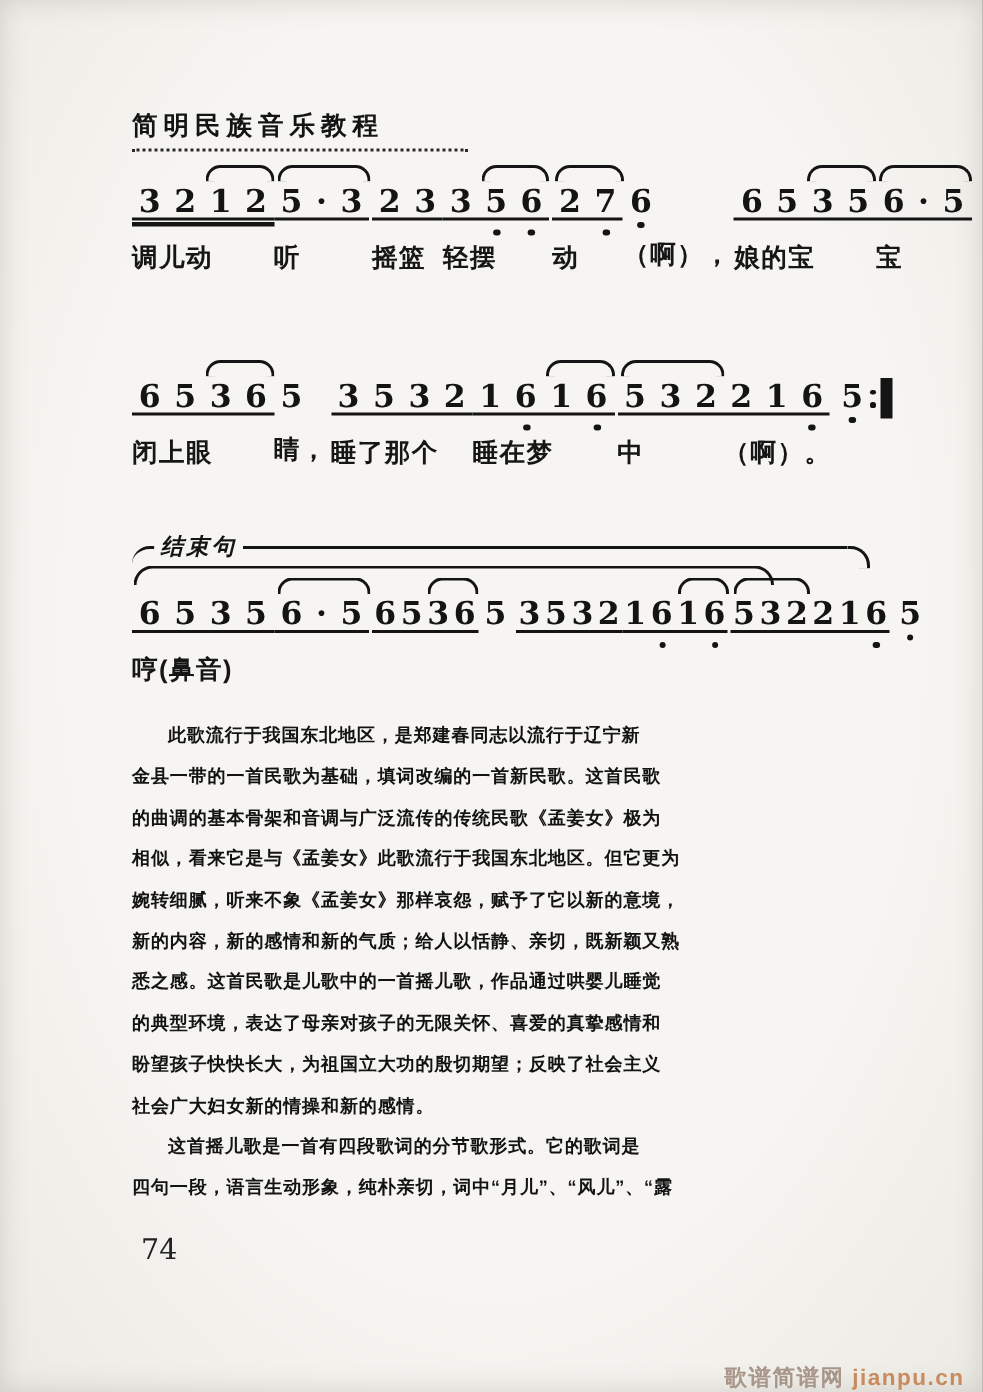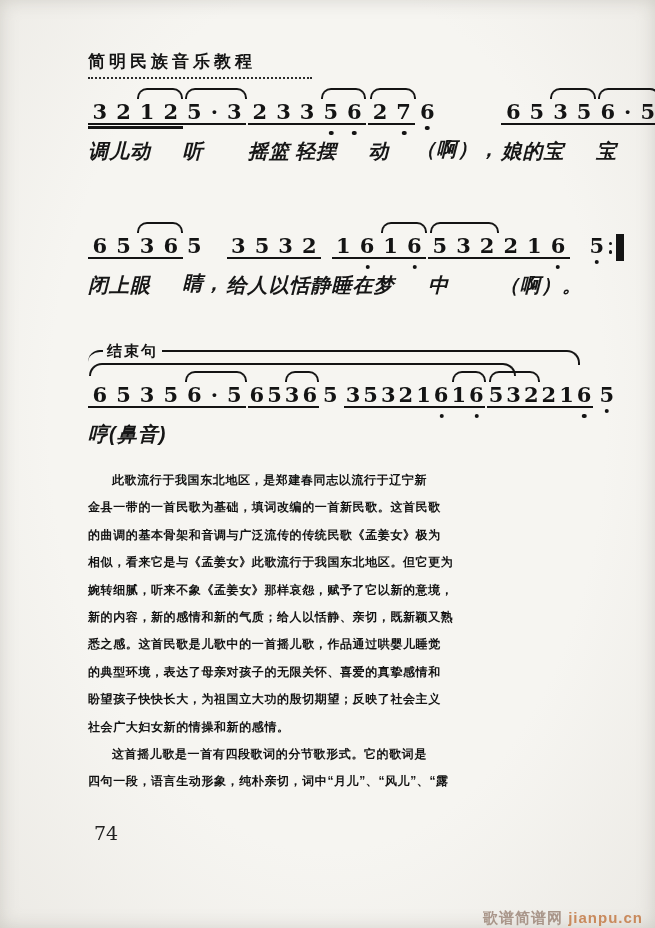--- a/index.html
+++ b/index.html
@@ -7,21 +7,21 @@
     position:relative;
     width:655px;height:928px;
     margin:0 auto;
     background:#f4f3ef;
     background-image:radial-gradient(ellipse at 50% 45%, #f6f5f1 60%, #eceae5 100%);
     box-shadow:inset 0 0 18px rgba(120,115,105,.25);
     overflow:hidden;
     font-family:"Liberation Sans",sans-serif;
     color:#181818;
   }
-  .content{position:absolute;left:88px;top:50px;width:492px;}
+  .content{position:absolute;left:88px;top:72px;width:492px;}
 
   
   .hdr{display:inline-block;}
   .hdr-title{
     font-size:17px;font-weight:bold;letter-spacing:4px;
     color:#141414;white-space:nowrap;
   }
   .hdr-rule{width:224px;border-bottom:2px dotted #2a2a2a;margin-top:4px;}
 
   
@@ -36,33 +36,33 @@
     font-size:21px;line-height:23px;color:#141414;
     padding:0 4.5px;
   }
   .tight .note{padding:0 1.5px;}
   .tie{position:absolute;top:1px;height:9px;
     border:2.2px solid #141414;border-bottom:none;
     border-radius:10px 10px 0 0;}
   .beam2{position:absolute;height:2.5px;background:#141414;bottom:-5.5px;}
   .lowdot{position:absolute;width:4.5px;height:4.5px;border-radius:50%;
     background:#141414;transform:translateX(-50%);}
-  .lyr{font-size:20px;font-weight:600;margin-top:13px;white-space:nowrap;
-    letter-spacing:1px;color:#161616;font-style:italic;}
+  .lyr{font-size:17px;font-weight:600;margin-top:13px;white-space:nowrap;
+    letter-spacing:1px;color:#161616;}
   .barline{width:2.2px;height:27px;background:#141414;margin:13px 1px 0;}
   .dashnote{width:24px;height:3px;background:#141414;margin-top:26px;}
   .rpt{display:flex;align-items:center;margin-top:13px;height:27px;}
   .rptdots{display:flex;flex-direction:column;gap:5px;margin-right:3.5px;}
   .rptdots i{width:3.5px;height:3.5px;border-radius:50%;background:#141414;}
   .thickbar{width:8px;height:27px;background:#141414;}
   .endbar{width:9px;height:29px;background:#141414;margin-top:12px;}
 
   
   .ending{margin-top:44px;}
-  .end-label-row{display:flex;align-items:flex-start;width:100%;height:16px;}
+  .end-label-row{display:flex;align-items:flex-start;width:100%;height:16px;font-style:italic;}
   .hook-l{width:15px;height:12px;border-top:2.5px solid #141414;
     border-top-left-radius:12px;margin-top:7px;}
   .end-label{font-size:15px;font-weight:bold;letter-spacing:2px;
     line-height:16px;padding:0 4px;color:#141414;white-space:nowrap;}
   .end-line{flex:1;border-top:2.5px solid #141414;margin-top:7px;}
   .hook-r{width:13px;height:13px;border-top:2.5px solid #141414;
     border-right:2.5px solid #141414;border-top-right-radius:13px;margin-top:7px;}
   .phrase-slur{width:86%;height:11px;margin:4px 0 -6px 1px;
     border:2.5px solid #141414;border-bottom:none;
     border-radius:14px 14px 0 0;}
@@ -191,21 +191,21 @@
           <div class="lyr">睛，</div>
         </div>
         <div class="barline"></div>
         <div class="cell">
           <div class="notes beamed">
             <span class="note">3</span>
             <span class="note">5</span>
             <span class="note">3</span>
             <span class="note">2</span>
           </div>
-          <div class="lyr">给人以恬静</div>
+          <div class="lyr">睡了那个</div>
         </div>
         <div class="cell">
           <div class="notes beamed">
             <span class="note">1</span>
             <span class="note">6</span>
             <span class="note">1</span>
             <span class="note">6</span>
             <div class="tie" style="left: 49px; width: 42px;"></div>
             <div class="lowdot" style="left: 36px; bottom: -12px;"></div>
             <div class="lowdot" style="left: 83px; bottom: -12px;"></div>

